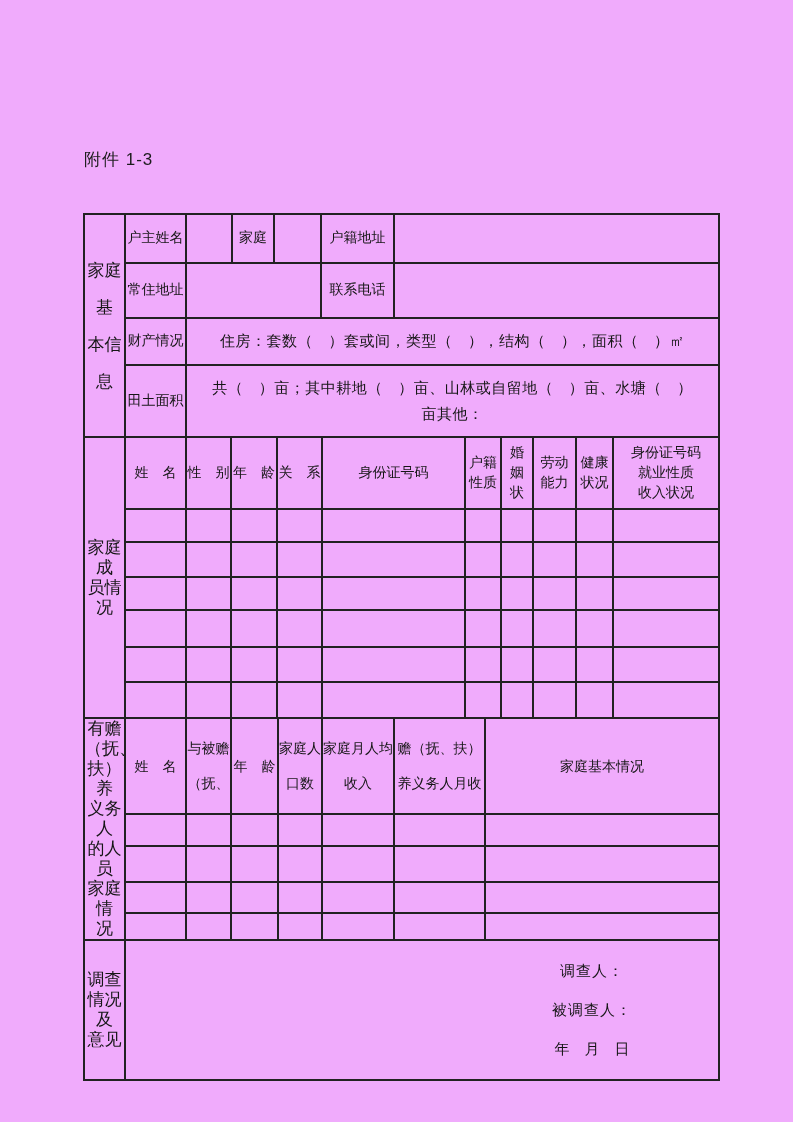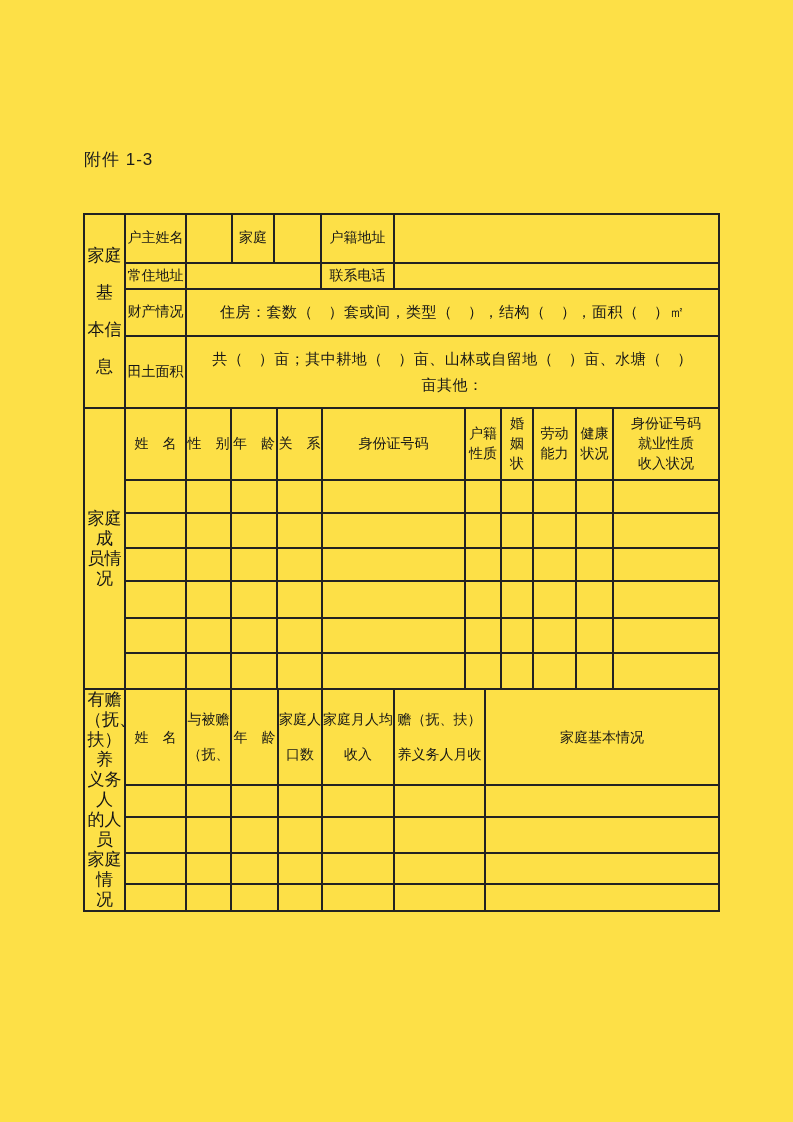--- a/index.html
+++ b/index.html
@@ -1,20 +1,20 @@
 <!DOCTYPE html>
 <html><head>
 <meta charset="utf-8">
 <style>
   * { margin:0; padding:0; box-sizing:border-box; }
   html,body { background:#ffffff; }
   .page {
     position:relative;
     width:793px; height:1122px;
-    background:#fde047;
+    background:#f0abfc;
     color:#111;
     font-family:"Liberation Serif","DejaVu Serif",serif;
     overflow:hidden;
   }
   .attachment {
     position:absolute; left:84px; top:148px;
     font-size:17px; letter-spacing:1px;
     font-family:"Liberation Sans","DejaVu Sans",sans-serif;
     color:#1c1c1c;
   }
@@ -36,21 +36,21 @@
     text-align:center; vertical-align:middle;
     padding:0; overflow:hidden;
     line-height:1.45;
   }
   .pre { white-space:pre-line; }
   
   .seclabel { font-size:17px; }
   .lh-wide  { line-height:37px; }   
   .lh-mid   { line-height:20px; }
   
-  .hA1{height:49px}.hA2{height:26px}.hA3{height:47px}.hA4{height:72px}
+  .hA1{height:49px}.hA2{height:55px}.hA3{height:47px}.hA4{height:72px}
   .hBh{height:72px}
   .hB1{height:33px}.hB2{height:35px}.hB3{height:33px}.hB4{height:37px}.hB5{height:35px}.hB6{height:36px}
   .hCh{height:84px}
   .hC1{height:28px}.hC2{height:31px}.hC3{height:27px}.hC4{height:24px}
   .hD {height:140px}
   
   .bigtext { font-size:15px; letter-spacing:0.5px; }
   .hA4 .bigtext { line-height:26px;margin-left:40px; }
   
   .oblhead td { line-height:35px; }
@@ -289,15 +289,35 @@
             <td></td>
             <td></td>
             <td></td>
             <td></td>
             <td></td>
             <td></td>
       </tr>
     </tbody>
       </table>
 
+    <table>
+      <colgroup>
+        <col style="width:41px">
+          <col style="width:594px">
+      </colgroup>
+      <tbody>
+          <tr class="hD">
+        <td class="seclabel pre lh-mid">调查
+情况及
+意见</td>
+        <td class="surveycell">
+          <div class="sig">
+            <span>调查人：</span>
+            <span>被调查人：</span>
+            <span class="date">年　月　日</span>
+          </div>
+        </td>
+      </tr>
+    </tbody>
+      </table>
 
   </div>
 </div>
 
 </body></html>

